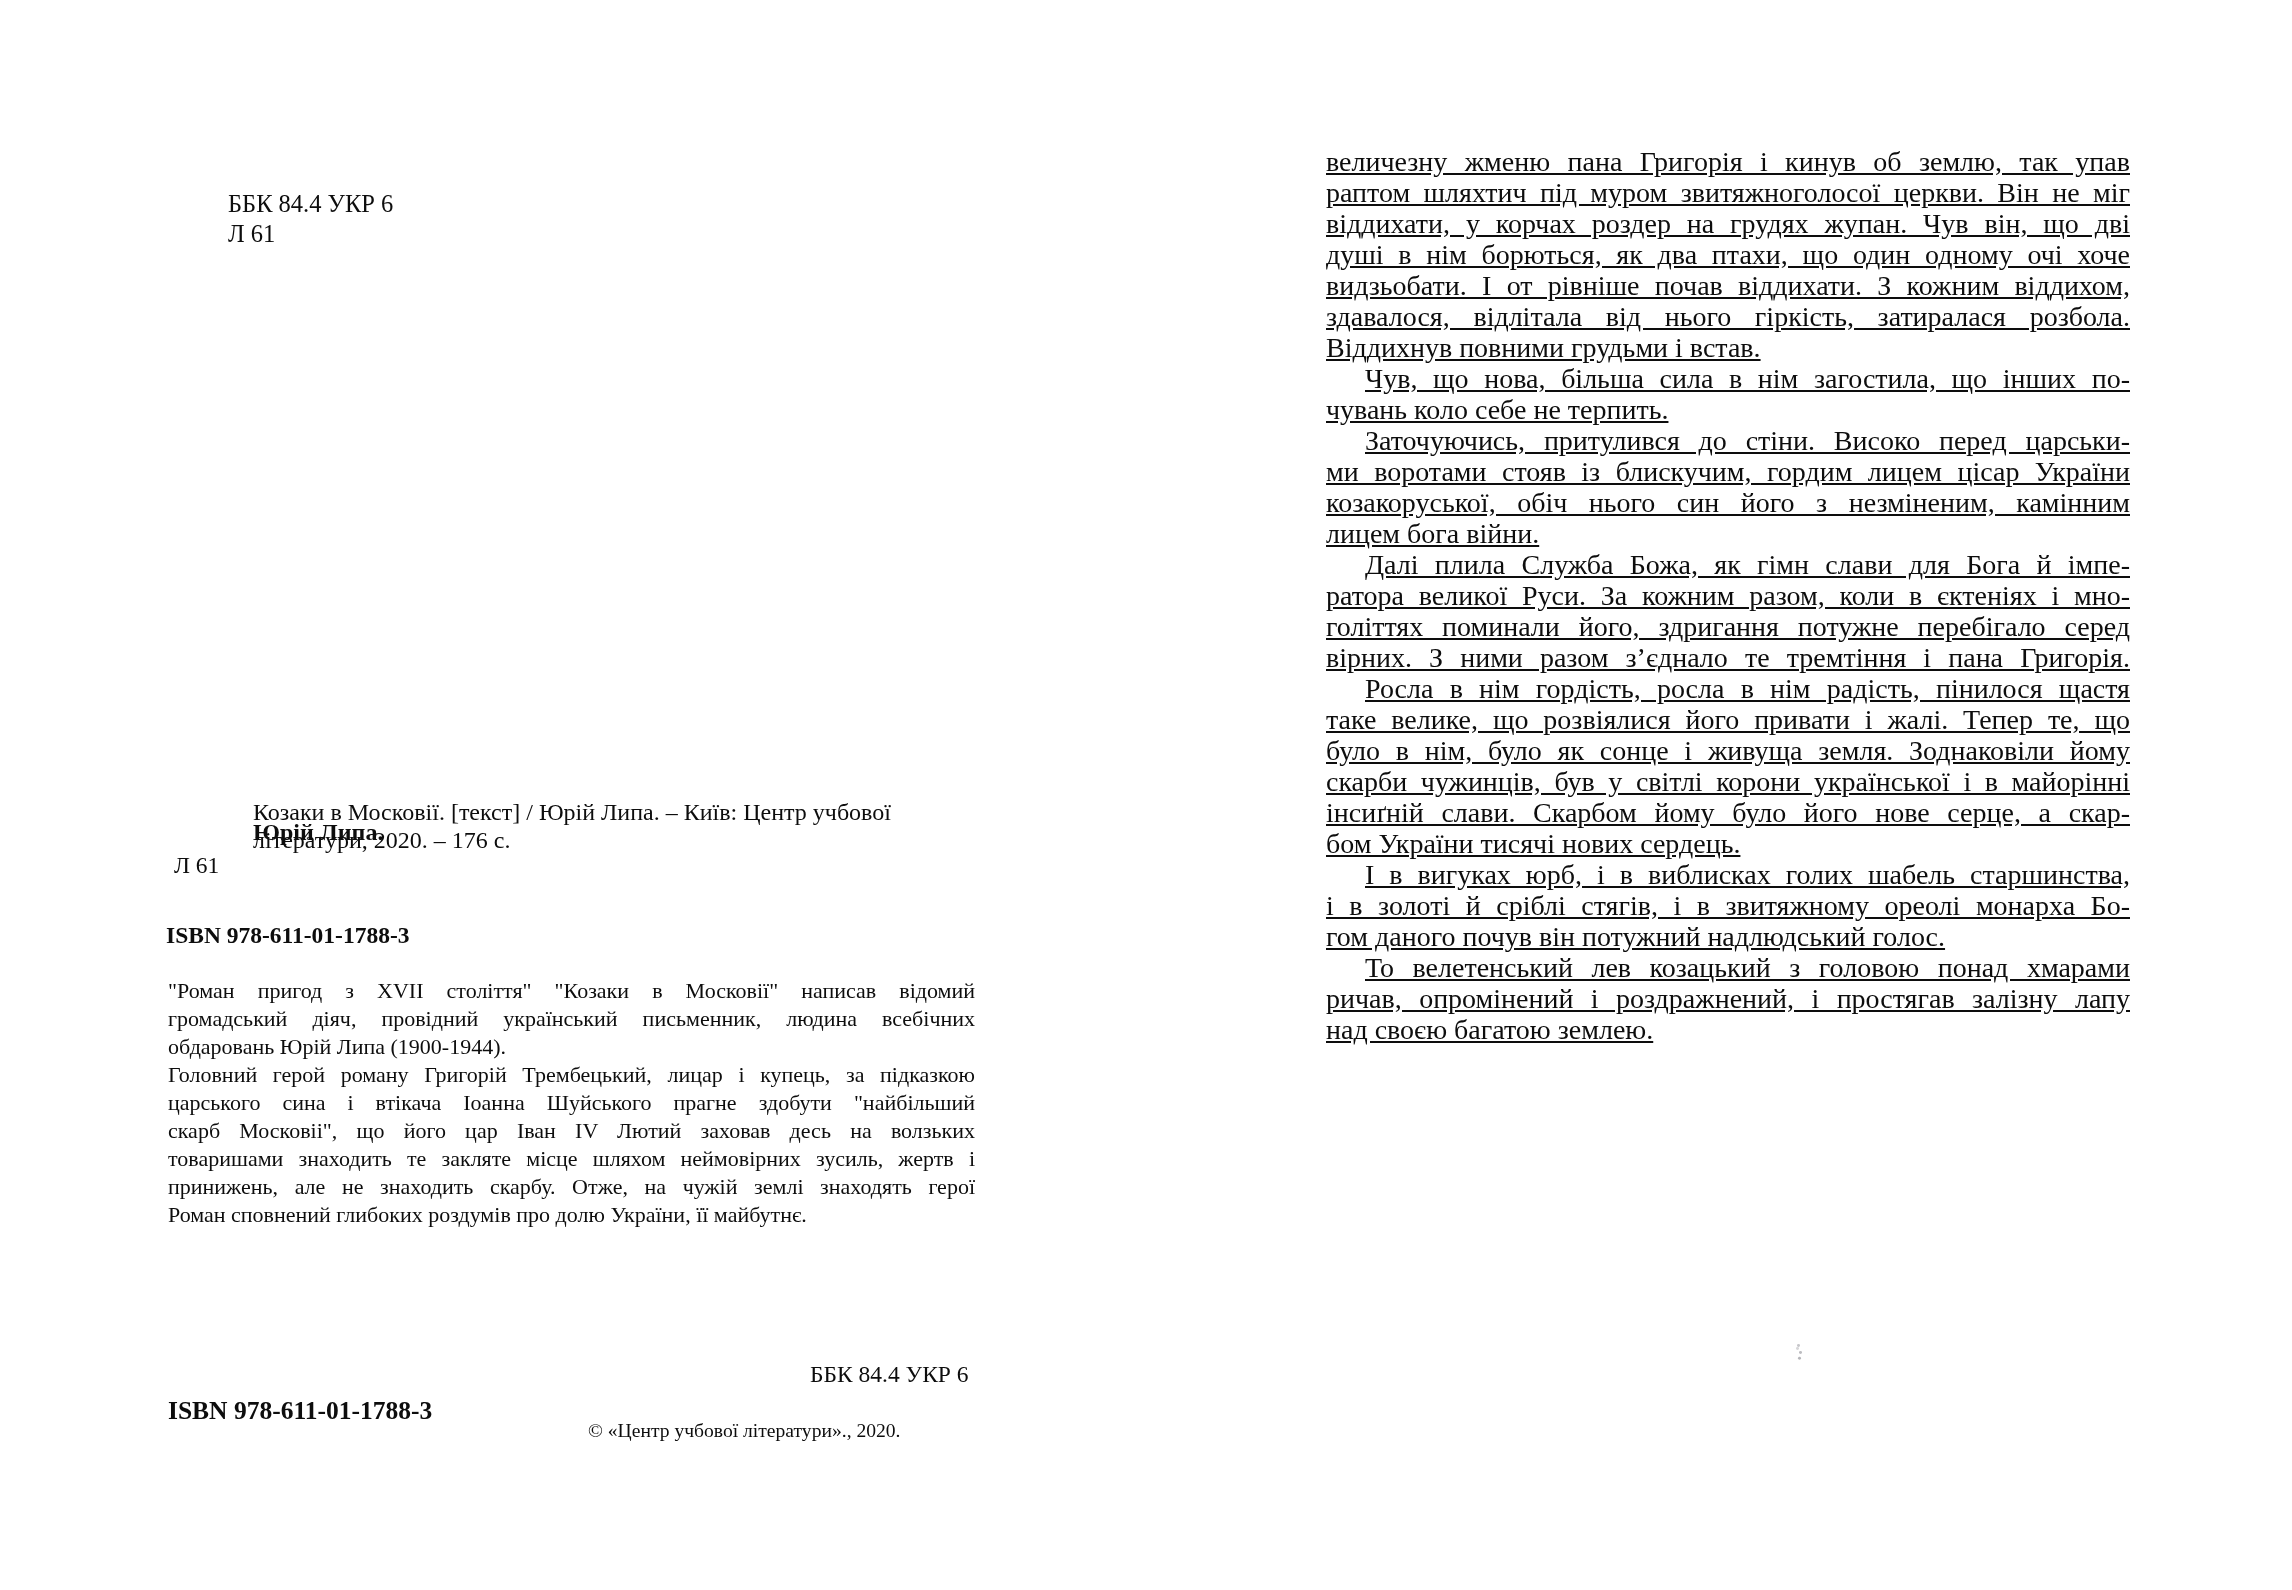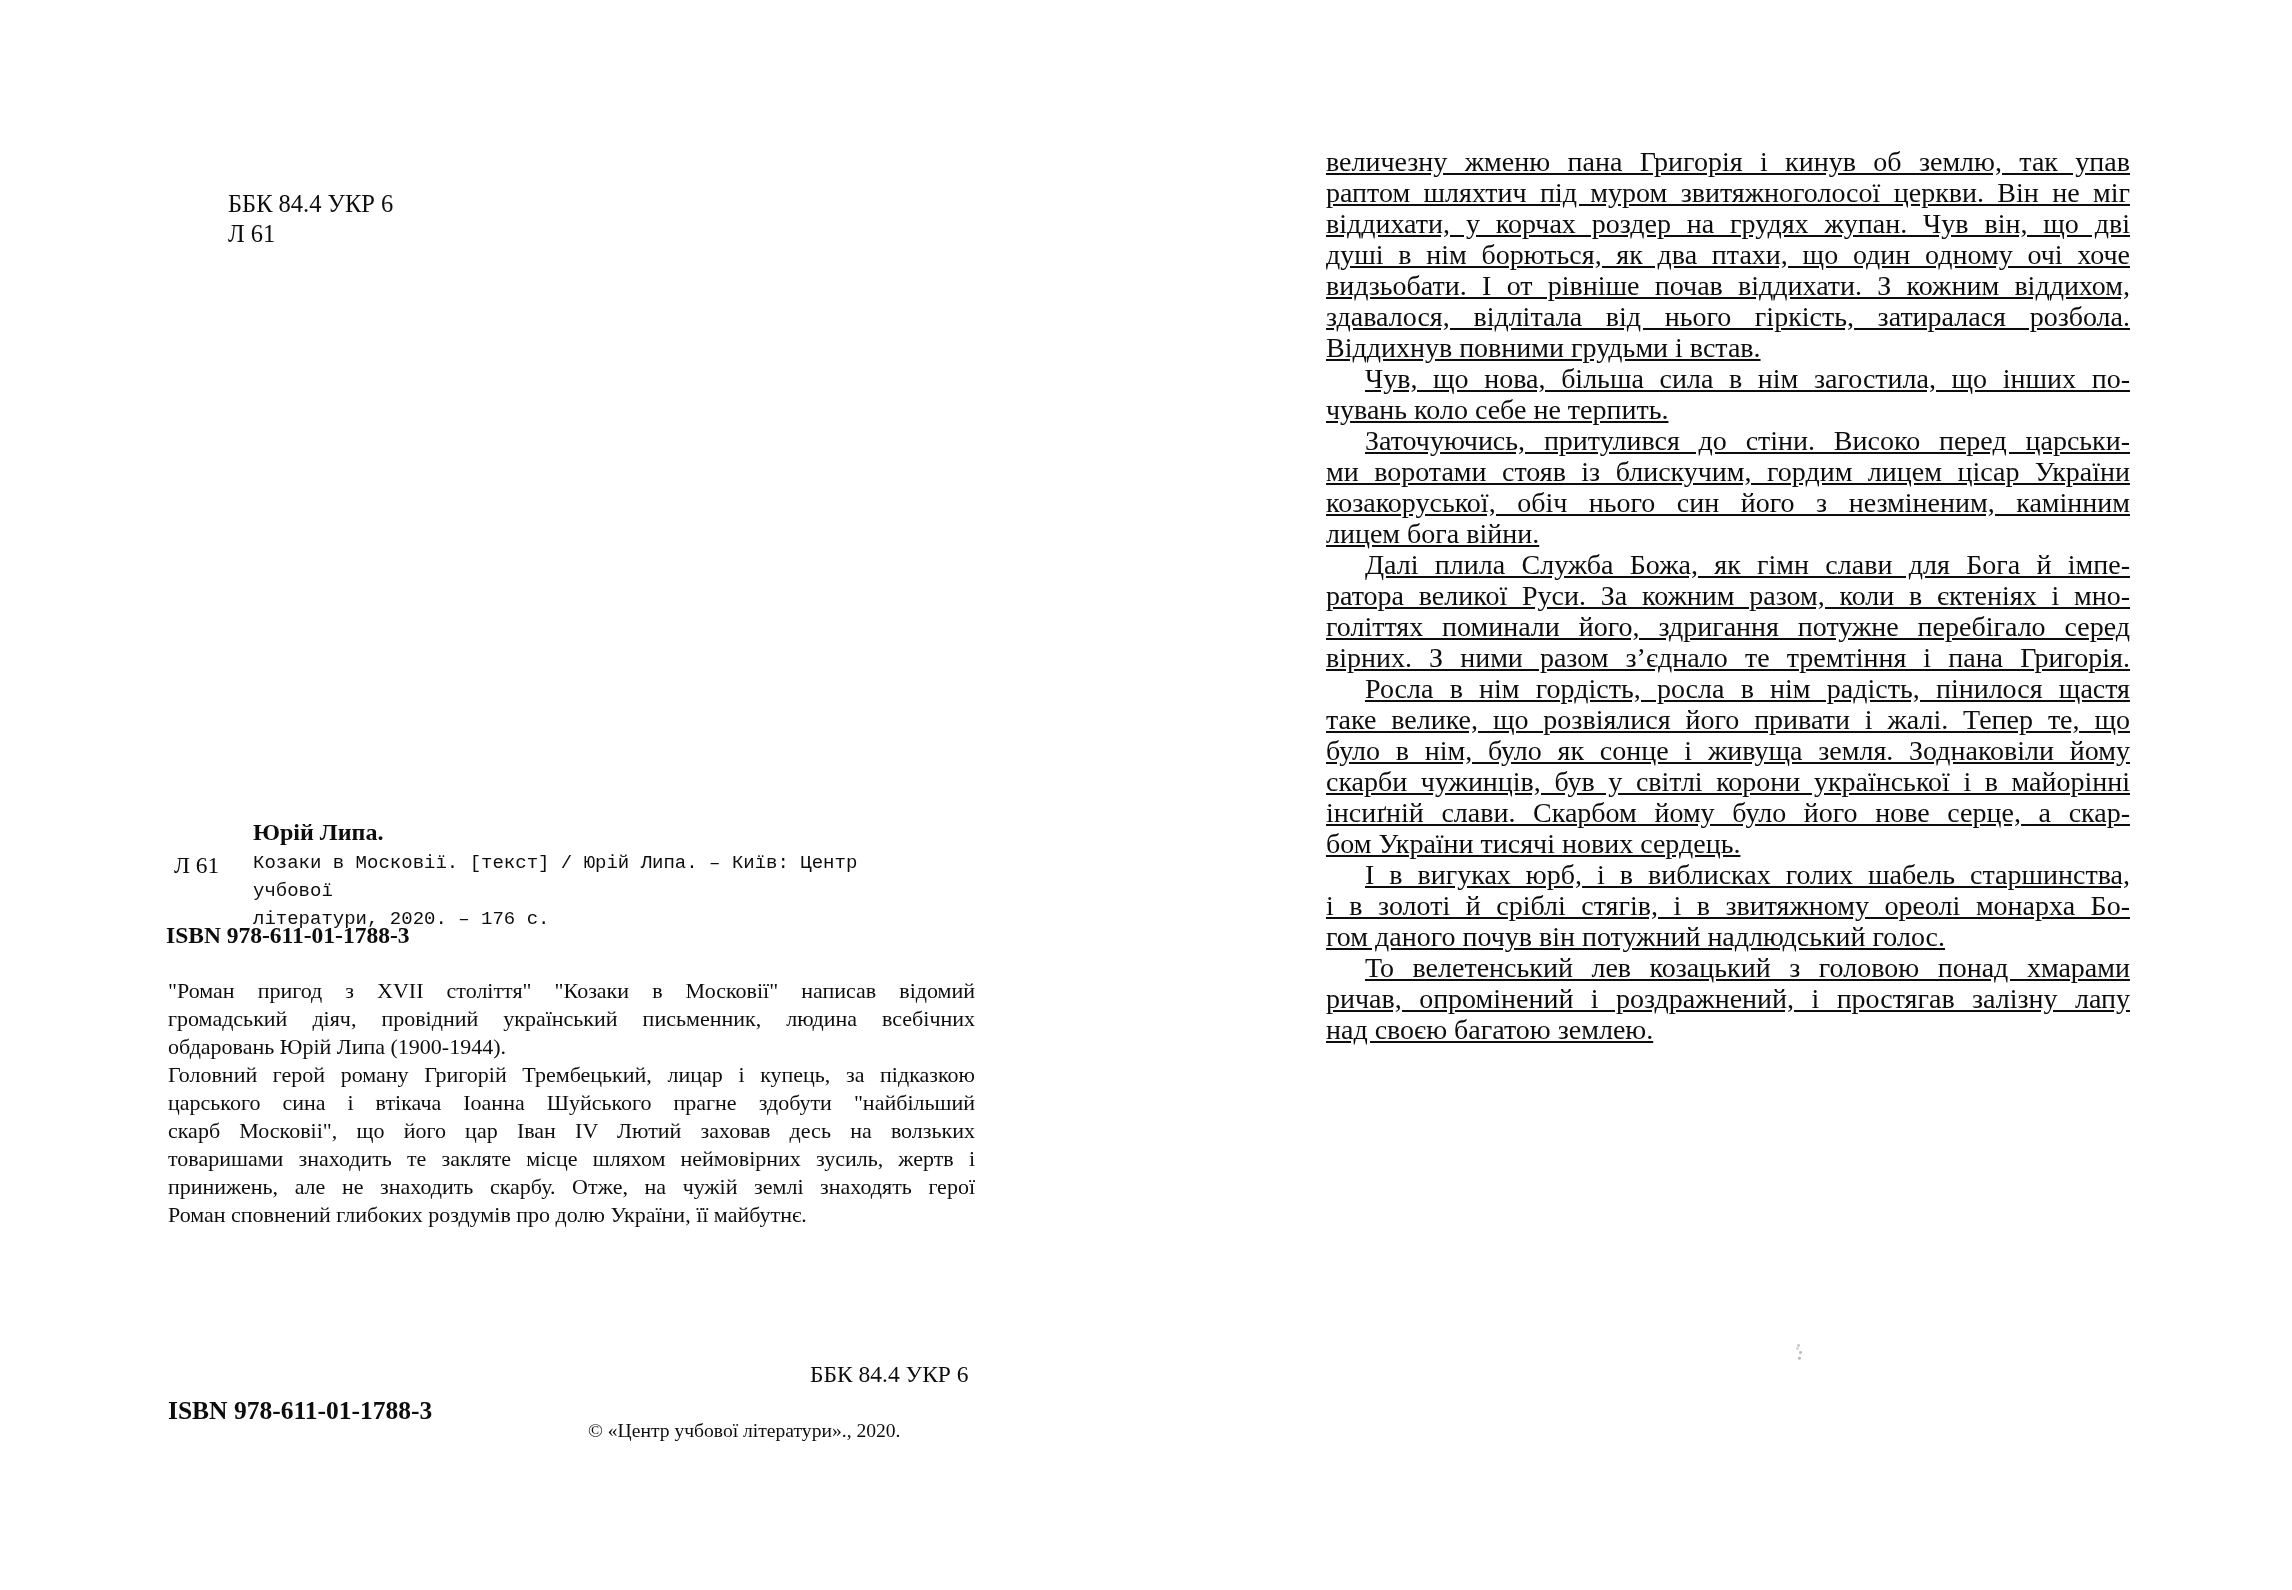--- a/index.html
+++ b/index.html
@@ -29,23 +29,23 @@
     left: 253px; top: 819px;
     font-size: 24px; font-weight: bold;
     white-space: nowrap;
   }
   .entry-code {
     left: 174px; top: 852px;
     font-size: 23.5px;
     white-space: nowrap;
   }
   .entry {
-    left: 253px; top: 849px;
+    left: 253px; top: 798px;
     width: 686px;
-    font-size: 19px; line-height: 28px; font-family: Liberation Mono, monospace;
+    font-size: 24px; line-height: 28px;
   }
   .isbn-mid {
     left: 166px; top: 922px;
     font-size: 23.5px; font-weight: bold;
     white-space: nowrap;
   }
   .annotation {
     left: 168px; top: 977px;
     width: 807px;
     font-size: 22px; line-height: 28px;
@@ -70,21 +70,21 @@
 
   
   .body-text {
     left: 1326px; top: 146px;
     width: 804px;
     font-size: 28px; line-height: 31px; text-decoration: underline;
   }
 
   
   .j   { text-align: justify; text-align-last: justify; }
-  .end { text-align: left;    text-align-last: left; }
+  .end { text-align: center;    text-align-last: left; }
   .ind { text-indent: 39px; }
 
   
   .artifact {
     left: 1797px; top: 1344px;
     width: 2.9px; height: 2.9px;
     background: #a8a8ae;
     border-radius: 50%;
     opacity: .65;
     box-shadow: 2px 6.9px 0 0 #9a9aa0, 1px 12.7px 0 0 #8f8f95, -1px 2.9px 0 0 #c2c2c6;

